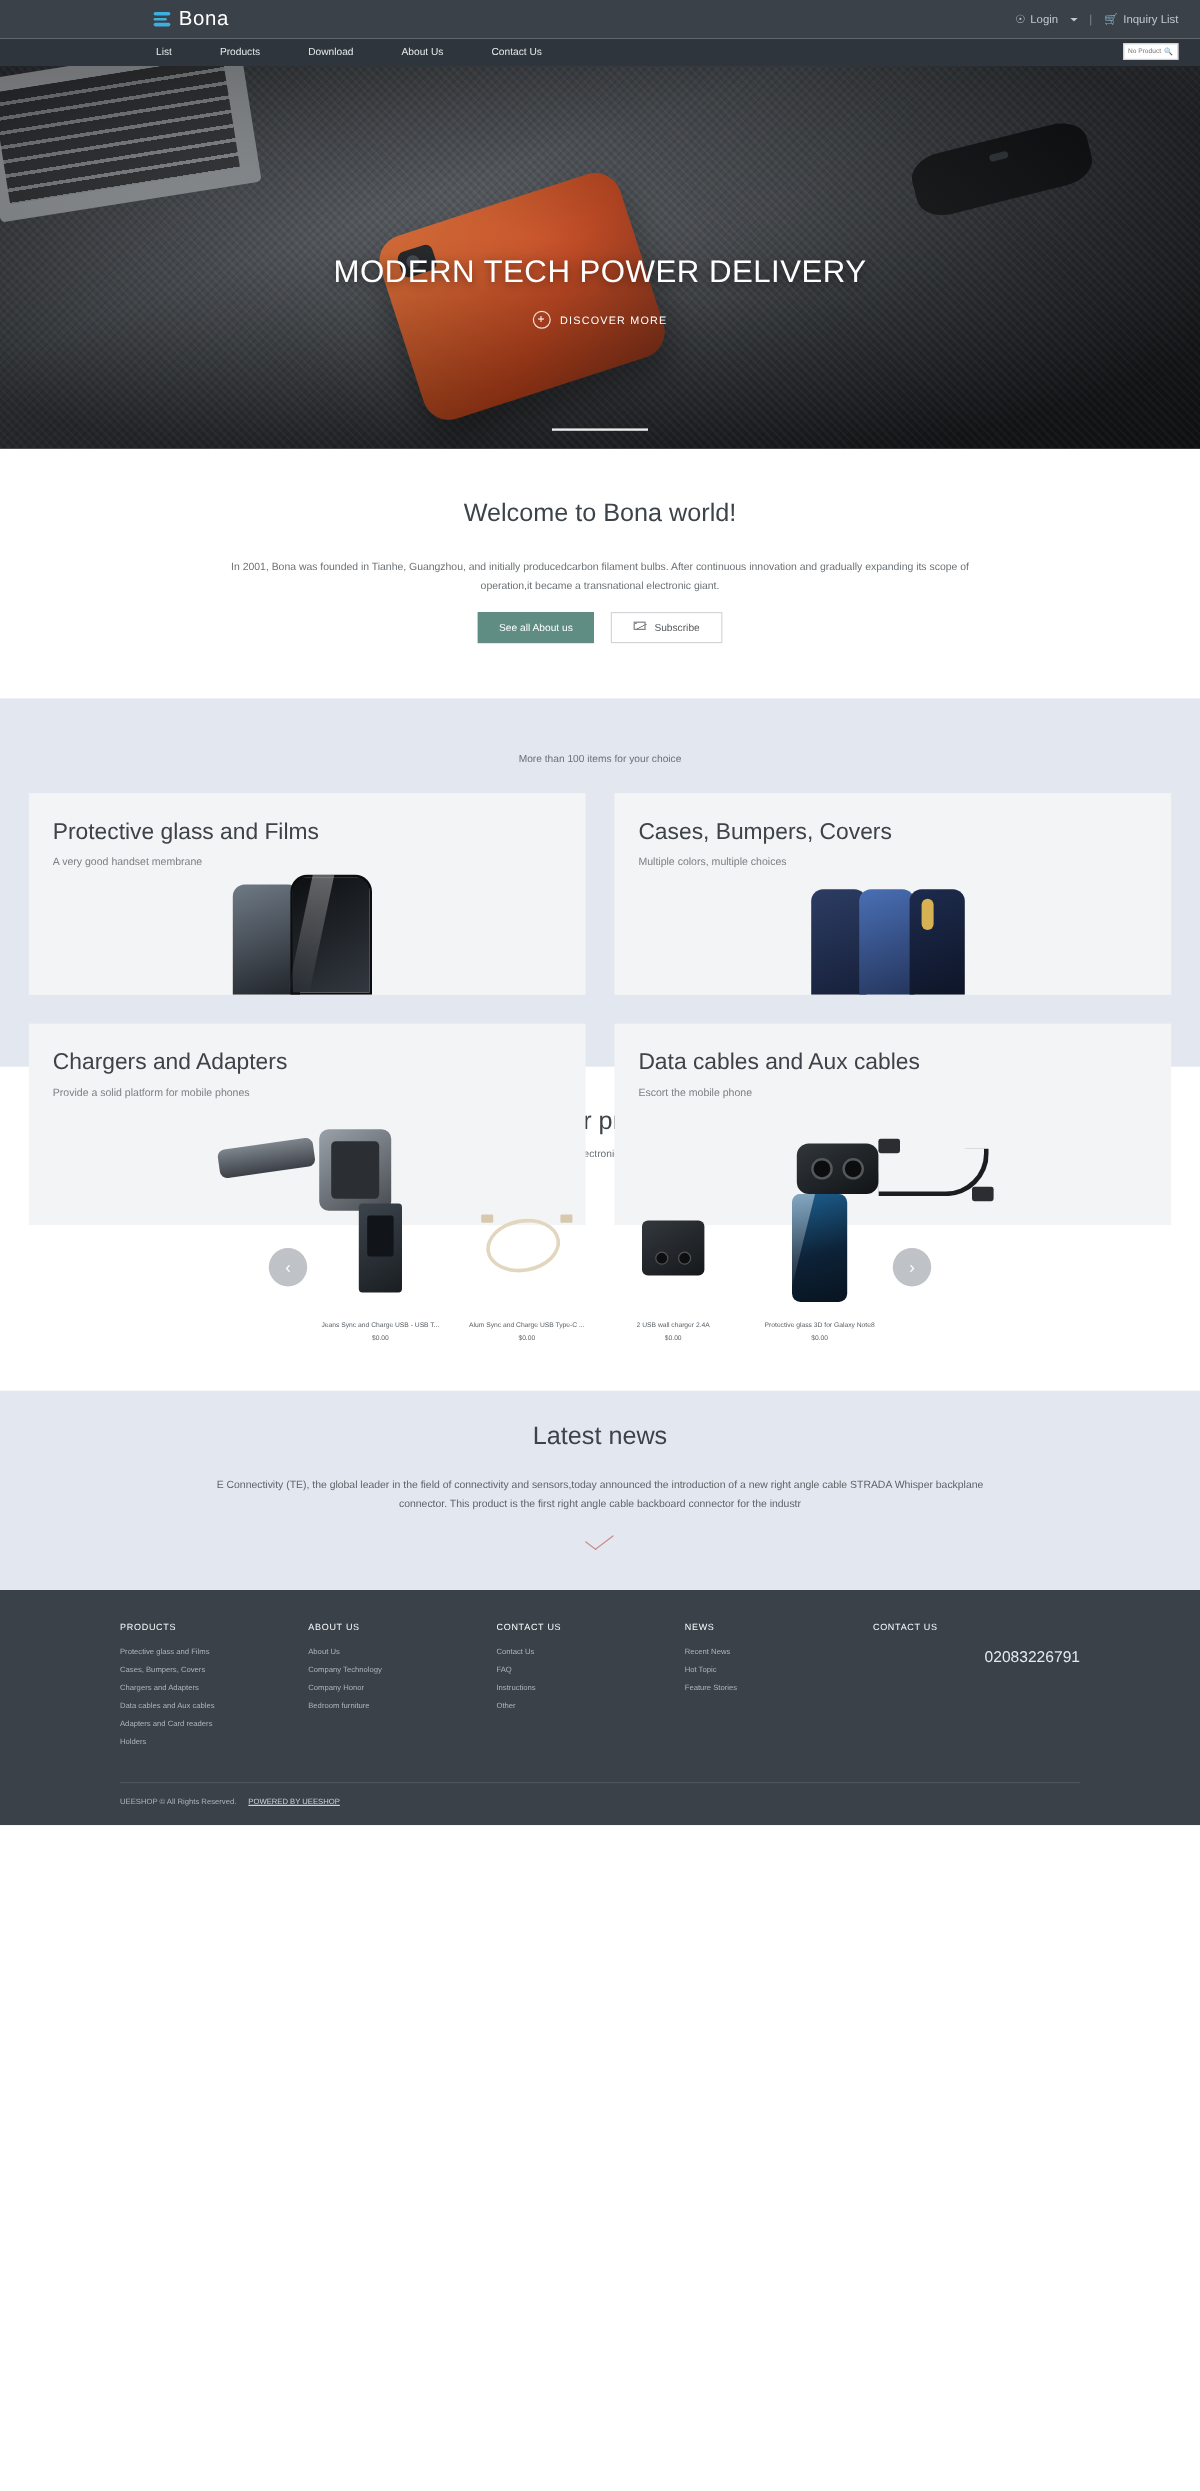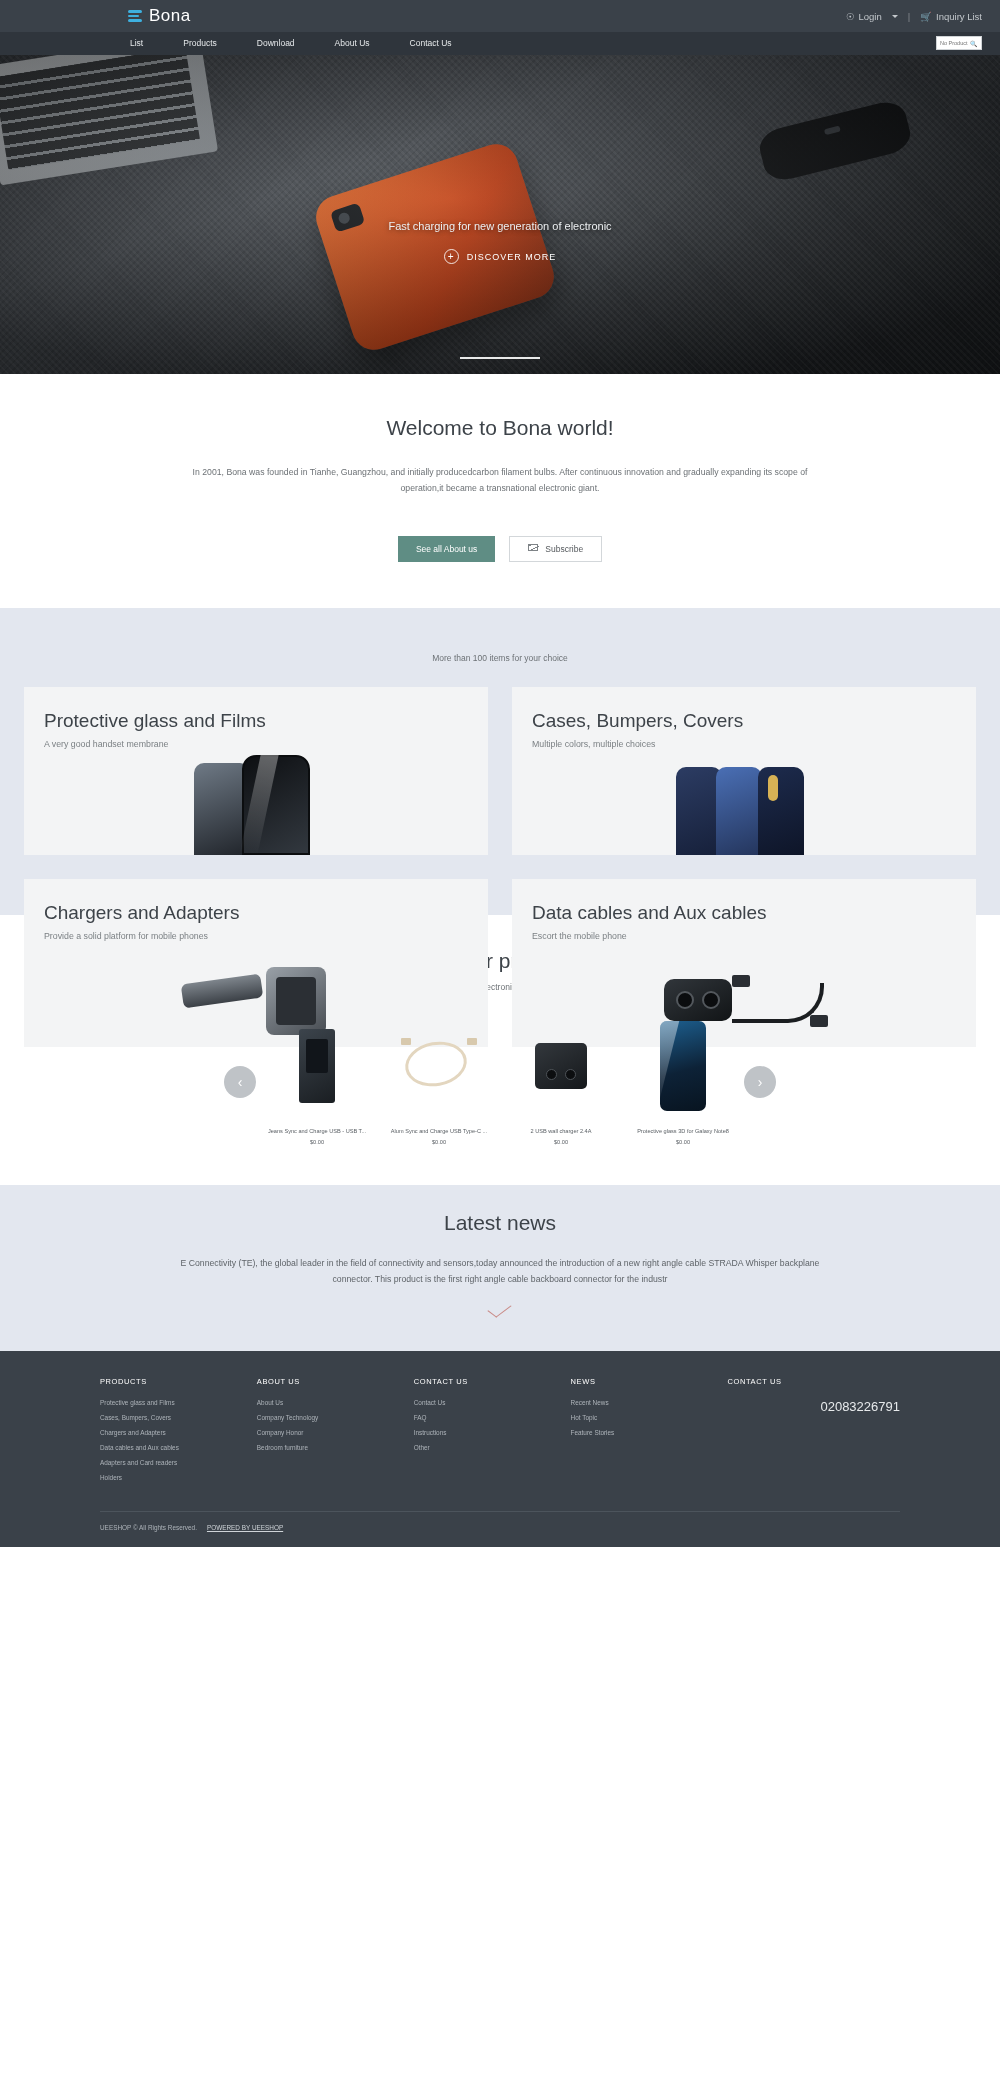--- a/index.html
+++ b/index.html
@@ -116,21 +116,21 @@
     display: flex; align-items: center; justify-content: center; font-size: 10px; line-height: 1;
   }
   .hero-bar { position: absolute; left: 50%; transform: translateX(-50%); bottom: 15px; width: 80px; height: 2px; background: rgba(255,255,255,.9); }
 
   
   .welcome { background: #fff; padding: 42px 0 46px; text-align: center; }
   .welcome h2 { font-size: 21px; font-weight: 400; color: #3d4349; }
   .welcome p {
     max-width: 640px; margin: 24px auto 0; font-size: 8.7px; color: #6c7175; line-height: 1.85;
   }
-  .welcome-btns { margin-top: 40px; display: flex; justify-content: center; gap: 14px; }
+  .welcome-btns { margin-top: 14px; display: flex; justify-content: center; gap: 14px; }
   .btn-primary {
     background: #5f8d84; color: #fff; font-size: 8.5px;
     padding: 7px 18px; border: 0; cursor: pointer;
   }
   .btn-outline {
     background: #fff; color: #55595d; font-size: 8.5px;
     padding: 7px 18px; border: 1px solid #d3d7da; cursor: pointer;
     display: inline-flex; align-items: flex-start; gap: 7px;
   }
   .mail-ico { width: 10px; height: 7px; border: 1px solid #7e8387; position: relative; display: inline-block; }
@@ -320,21 +320,21 @@
     </div>
   </div>
 
   <div class="hero">
     <div class="hero-weave"></div>
     <div class="laptop"></div>
     <div class="sunglasses"></div>
     <div class="phone-case"></div>
     <div class="hero-vig"></div>
     <div class="hero-copy">
-      <div class="hero-sub">Fast charging for new generation of electronic</div>
+      <div class="hero-title">MODERN TECH POWER DELIVERY</div>
       <div class="hero-cta">
         <span class="plus-circle">+</span>
         <span>DISCOVER MORE</span>
       </div>
     </div>
     <div class="hero-bar"></div>
   </div>
 
   <div class="welcome">
     <h2>Welcome to Bona world!</h2>

